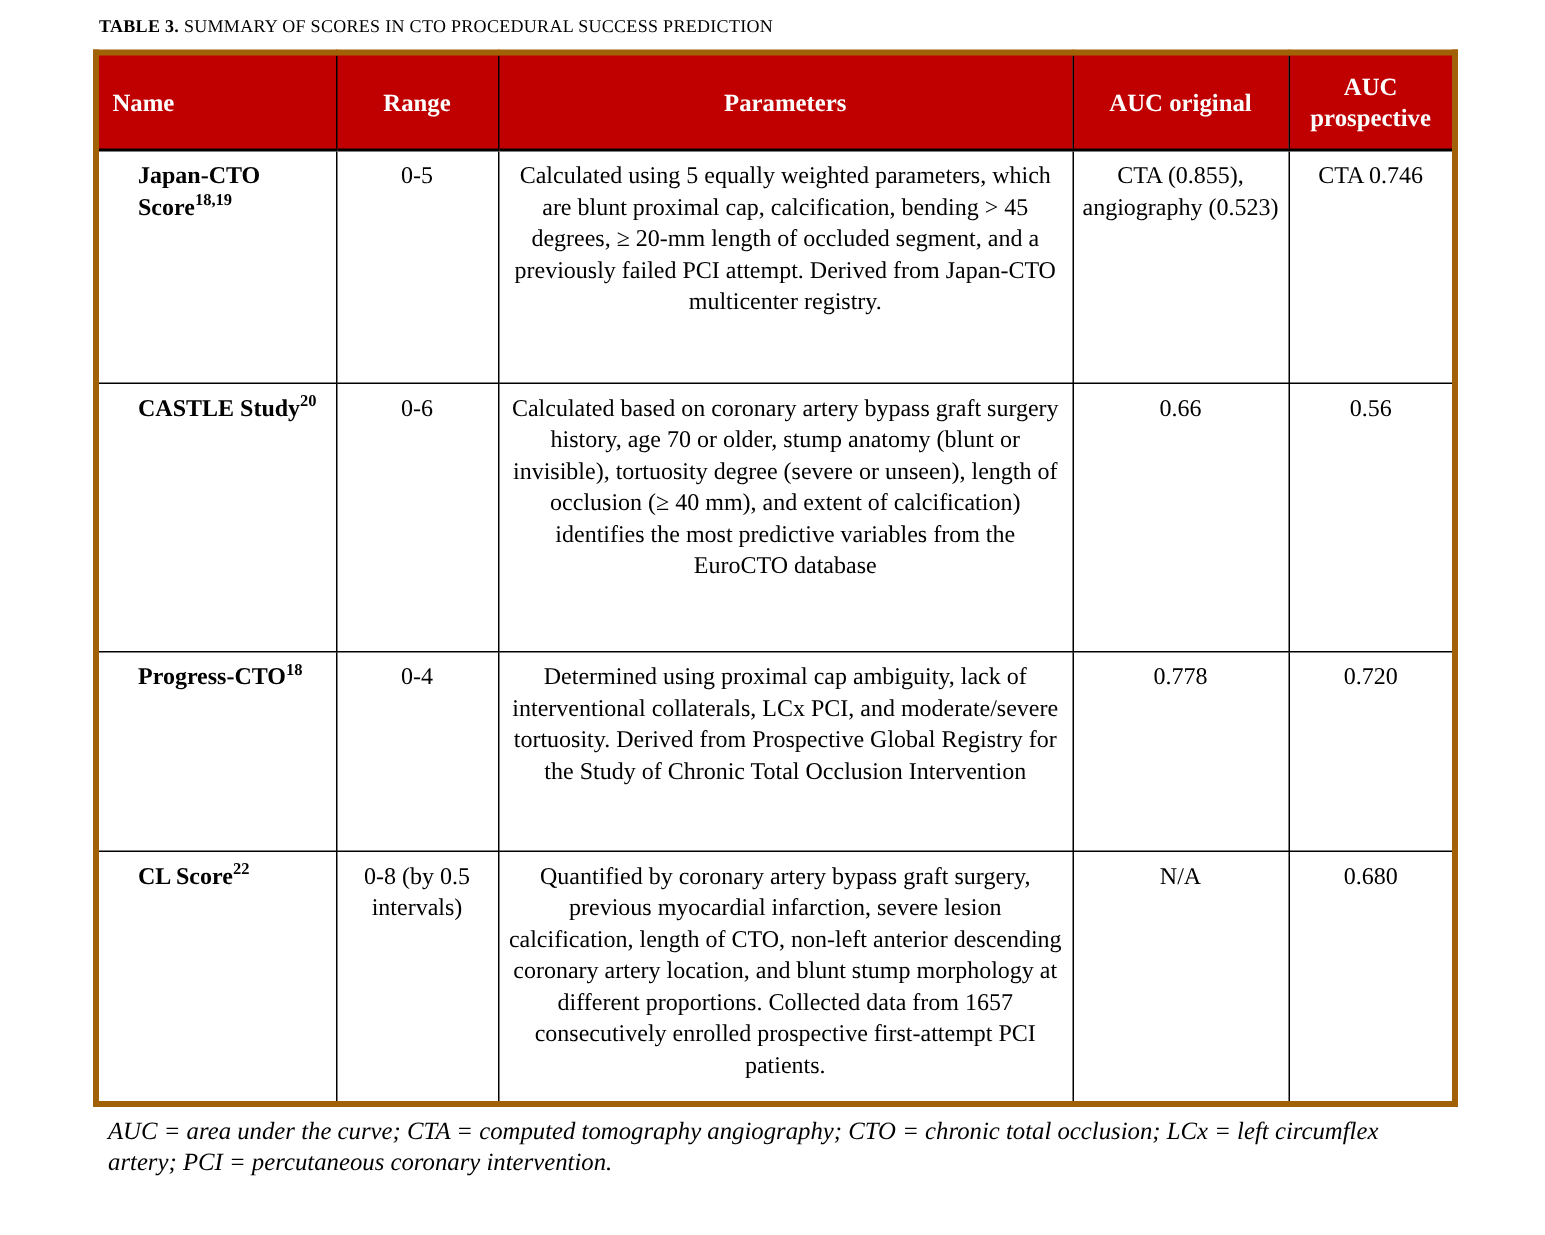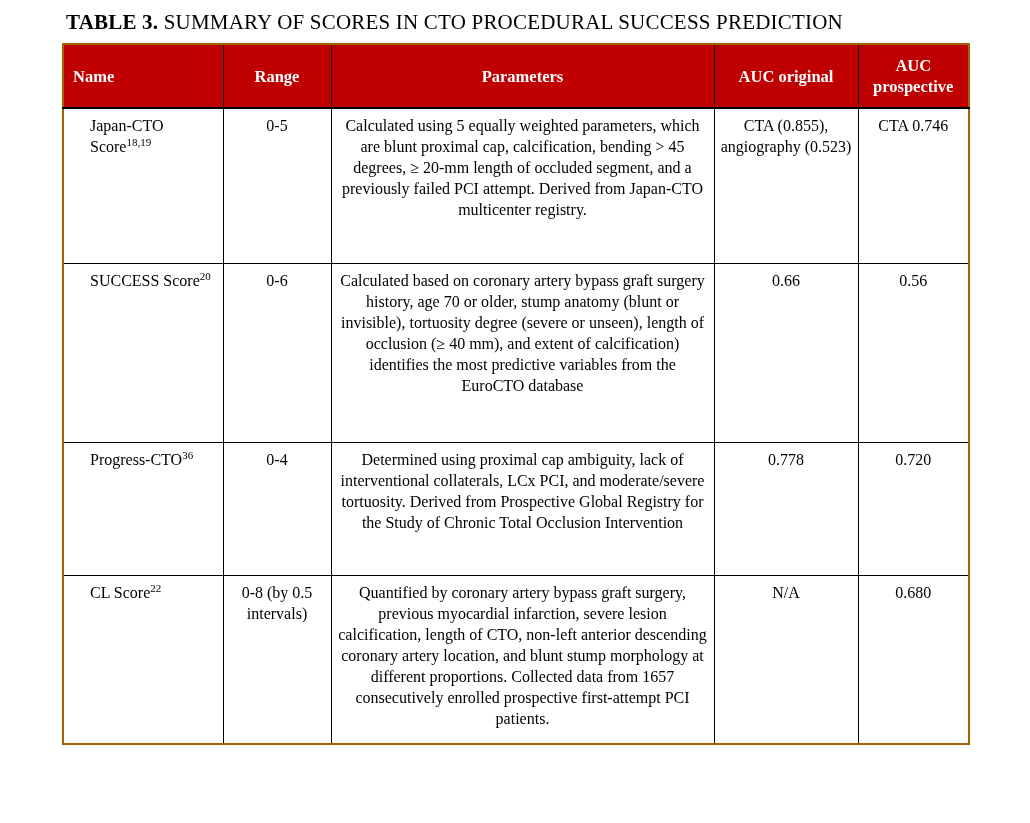--- a/index.html
+++ b/index.html
@@ -10,31 +10,31 @@
     height: 823px;
     overflow: hidden;
     font-family: "Liberation Serif", "DejaVu Serif", serif;
     color: #000000;
   }
   .page {
     padding: 8px 0 0 62px;
     width: 968px;
   }
   .table-title {
-    font-size: 21px;
+    font-size: 12px;
     margin: 2px 0 8px 4px;
     letter-spacing: 0.2px;
     white-space: nowrap;
   }
   .table-title .title-label { font-weight: bold; }
   table.score-table {
     border-collapse: collapse;
     table-layout: fixed;
     width: 906px;
-    border: 2px solid #a16207;
+    border: 4px solid #a16207;
     font-size: 16px;
     line-height: 21px;
   }
   col.c-name  { width: 160px; }
   col.c-range { width: 108px; }
   col.c-params{ width: 383px; }
   col.c-auco  { width: 144px; }
   col.c-aucv  { width: 111px; }
   th, td {
     border: 1px solid #000000;
@@ -46,21 +46,21 @@
   thead th {
     background: #C00000;
     color: #ffffff;
     font-weight: bold;
     vertical-align: middle;
     height: 50px;
     border-bottom: 2px solid #000000;
     font-size: 16.5px;
   }
   th.h-name { text-align: left; padding-left: 9px; }
-  td.cell-name { text-align: left; padding-left: 26px; }
+  td.cell-name { text-align: left; padding-left: 26px; font-weight: bold; }
   tr.row-1 { height: 155px; }
   tr.row-2 { height: 179px; }
   tr.row-3 { height: 133px; }
   tr.row-4 { height: 169px; }
   sup {
     font-size: 11px;
     line-height: 0;
     vertical-align: super;
   }
   .footnote {
@@ -100,37 +100,38 @@
     </thead>
     <tbody>
       <tr class="row-1">
         <td class="cell-name"><span>Japan-CTO Score</span><sup>18,19</sup></td>
         <td>0-5</td>
         <td>Calculated using 5 equally weighted parameters, which are blunt proximal cap, calcification, bending &gt; 45 degrees, ≥ 20-mm length of occluded segment, and a previously failed PCI attempt. Derived from Japan-CTO multicenter registry.</td>
         <td>CTA (0.855), angiography (0.523)</td>
         <td>CTA 0.746</td>
       </tr>
       <tr class="row-2">
-        <td class="cell-name"><span>SUCCESS Score</span><sup>20</sup></td>
+        <td class="cell-name"><span>CASTLE Study</span><sup>20</sup></td>
         <td>0-6</td>
         <td>Calculated based on coronary artery bypass graft surgery history, age 70 or older, stump anatomy (blunt or invisible), tortuosity degree (severe or unseen), length of occlusion (≥ 40 mm), and extent of calcification) identifies the most predictive variables from the EuroCTO database</td>
         <td>0.66</td>
         <td>0.56</td>
       </tr>
       <tr class="row-3">
-        <td class="cell-name"><span>Progress-CTO</span><sup>36</sup></td>
+        <td class="cell-name"><span>Progress-CTO</span><sup>18</sup></td>
         <td>0-4</td>
         <td>Determined using proximal cap ambiguity, lack of interventional collaterals, LCx PCI, and moderate/severe tortuosity. Derived from Prospective Global Registry for the Study of Chronic Total Occlusion Intervention</td>
         <td>0.778</td>
         <td>0.720</td>
       </tr>
       <tr class="row-4">
         <td class="cell-name"><span>CL Score</span><sup>22</sup></td>
         <td>0-8 (by 0.5 intervals)</td>
         <td>Quantified by coronary artery bypass graft surgery, previous myocardial infarction, severe lesion calcification, length of CTO, non-left anterior descending coronary artery location, and blunt stump morphology at different proportions. Collected data from 1657 consecutively enrolled prospective first-attempt PCI patients.</td>
         <td>N/A</td>
         <td>0.680</td>
       </tr>
     </tbody>
   </table>
 
+  <div class="footnote">AUC = area under the curve; CTA = computed tomography angiography; CTO = chronic total occlusion; LCx = left circumflex artery; PCI = percutaneous coronary intervention.</div>
 
 </div>
 
 </body></html>

